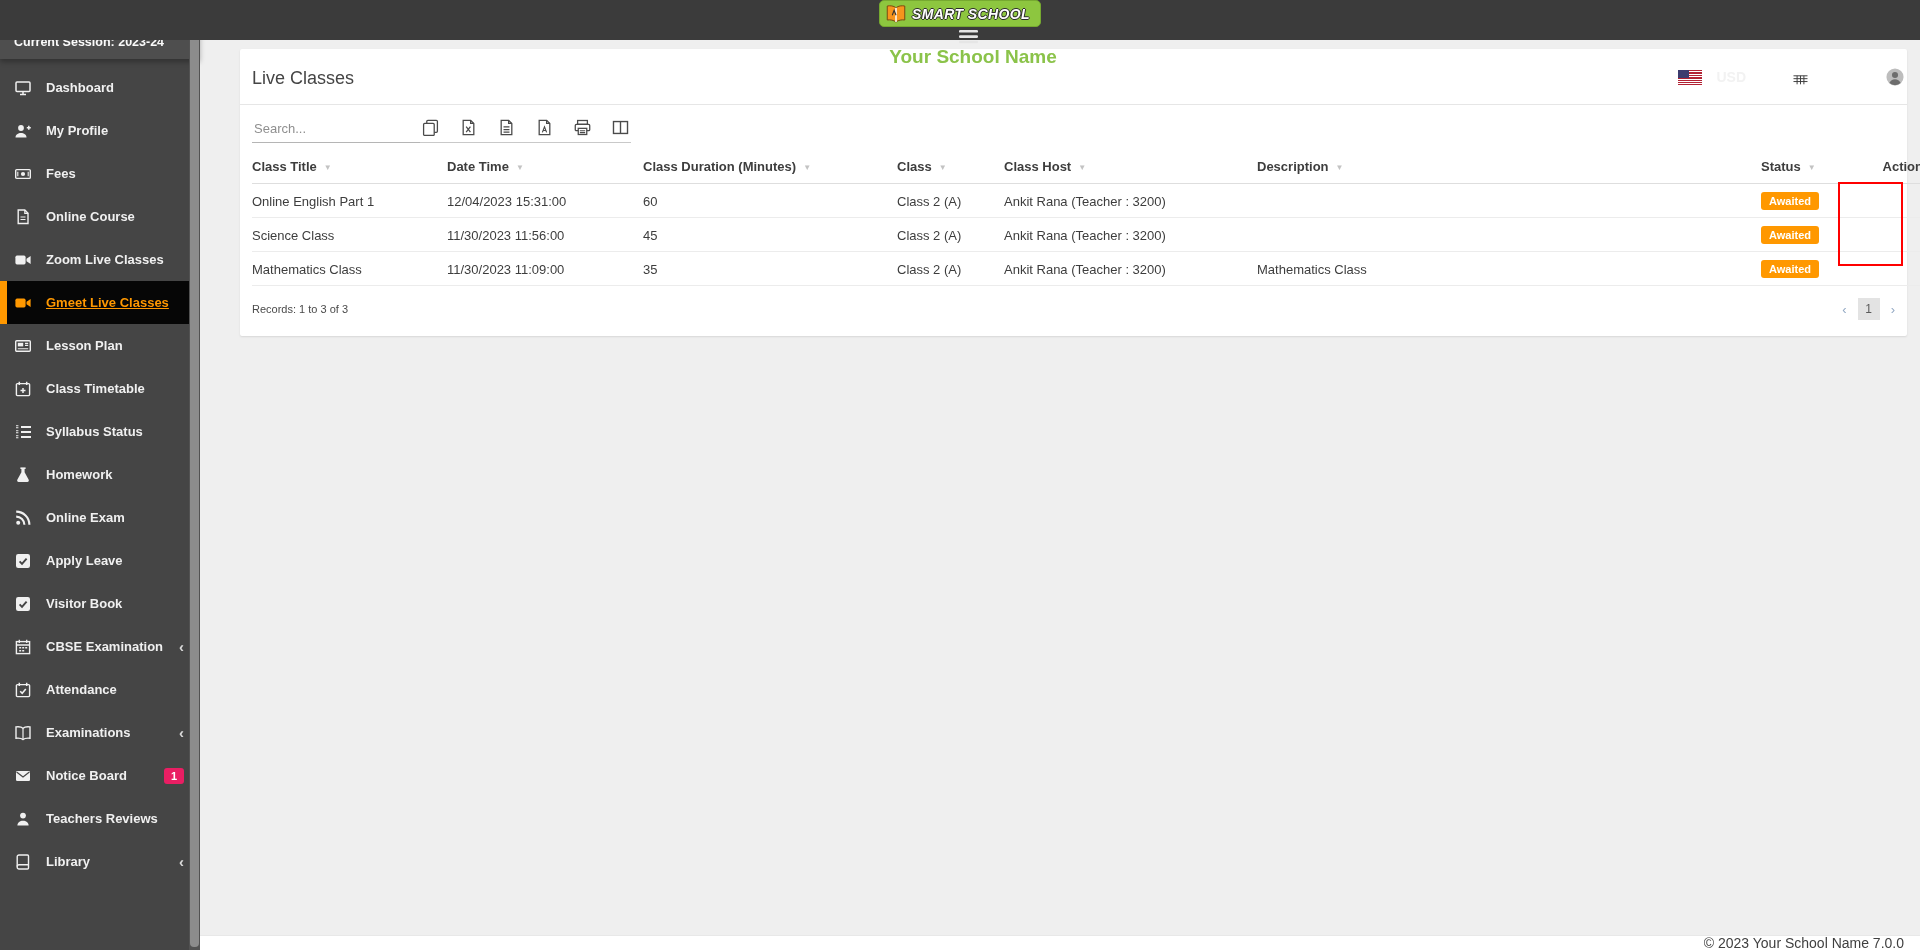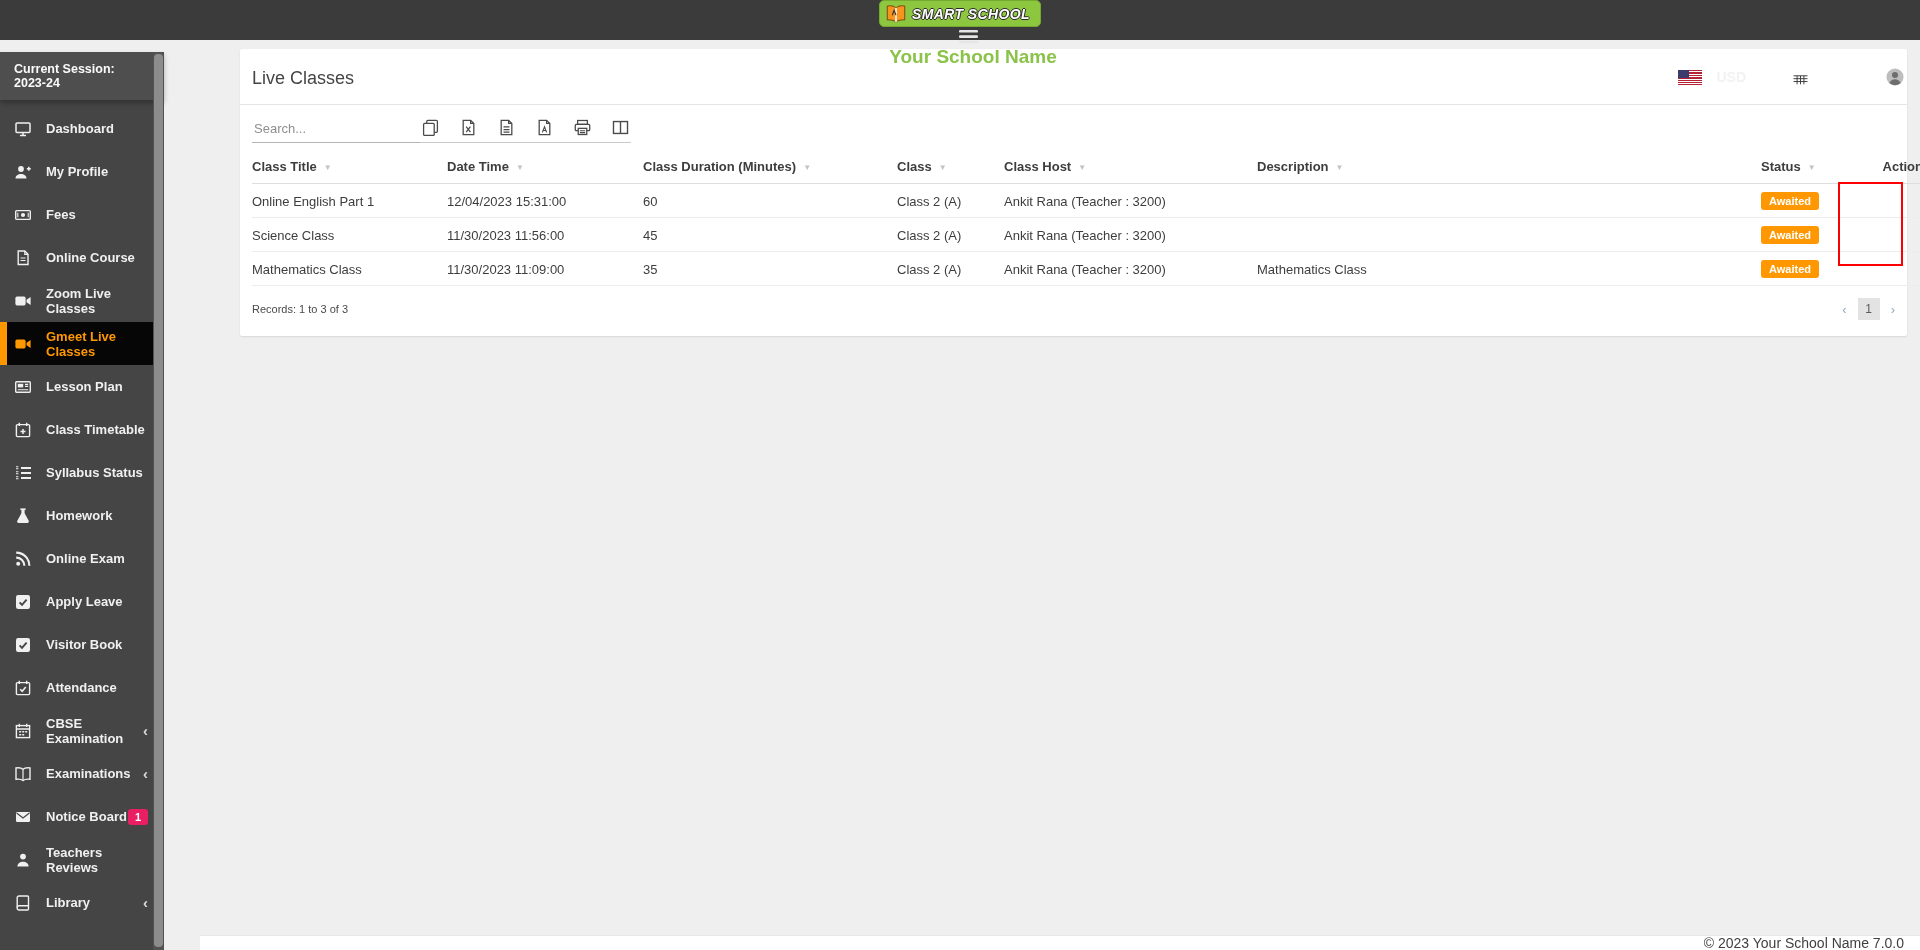--- a/index.html
+++ b/index.html
@@ -16,30 +16,30 @@
     text-shadow:-1px 0 0 #2b2b2b, 1px 0 0 #2b2b2b, 0 -1px 0 #2b2b2b, 0 1px 0 #2b2b2b; white-space:nowrap; }
   .hamburger { color:#e6e6e6; margin-left:16px; cursor:pointer; display:flex; align-items:center; }
   .school-name { color:#8bc34a; font-size:19px; font-weight:bold; margin-left:26px; }
   .topbar-right { margin-left:auto; display:flex; align-items:center; gap:14px; padding-right:16px; color:#fff; }
   .topbar-right .tb-ic { display:flex; align-items:center; cursor:pointer; color:#fff; }
   .flag { width:24px; height:15px; background:repeating-linear-gradient(#b22234 0 1.3px,#fff 1.3px 2.4px); position:relative; }
   .flag:before { content:""; position:absolute; left:0; top:0; width:11px; height:8px; background:#3c3b6e; }
   .currency-label { font-size:14px; font-weight:bold; color:#f2f2f2; }
 
   
-  .sidebar { position:fixed; top:52px; left:0; bottom:0; width:164px; background:#454545; z-index:40; }
+  .sidebar { position:fixed; top:25px; left:0; bottom:0; width:200px; background:#454545; z-index:40; }
   .sb-scrolltrack { position:absolute; right:0; top:0; bottom:0; width:11px; background:#525252; }
   .sb-scrollthumb { position:absolute; right:1px; top:2px; bottom:3px; width:9px; background:#8c8c8c; border-radius:4px; }
   .session { background:#4e4e4e; color:#fbfbfb; font-size:12.5px; font-weight:bold;
     padding:10px 14px; box-shadow:0 3px 5px rgba(0,0,0,.28); position:relative; }
   .menu { padding-top:7px; }
   .menu-item { height:43px; display:flex; align-items:center; padding:0 16px 0 15px;
     color:#f0f0f0; font-size:13px; font-weight:bold; cursor:pointer; }
   .menu-item .mi-icon { width:16px; height:16px; margin-right:15px; flex:0 0 16px; display:flex; align-items:center; }
-  .menu-item.active { background:#060606; color:#ff9800; border-left:7px solid #ff9800; padding-left:8px; }
+  .menu-item.active { background:#060606; color:#ff9800; border-left:7px solid #ff9800; padding-left:8px;text-decoration:underline; }
   .mi-chevron { margin-left:auto; color:#d9d9d9; font-size:15px; line-height:1; }
   .mi-chevron:after { content:"\2039"; }
   .mi-badge { margin-left:auto; background:#e91e63; color:#fff; font-size:11px; font-weight:bold;
     padding:2px 7px; border-radius:3px; }
 
   
   .main { position:absolute; left:200px; top:40px; width:1720px; height:910px; background:#efefef;padding-left:28px; }
   .card { position:relative; margin:9px 13px 0 12px; background:#fff; border-radius:2px;
     box-shadow:0 1px 2px rgba(0,0,0,.1); }
   .card-title { font-size:18px; color:#454545; padding:19px 12px 15px; border-bottom:1px solid #e6e6e6; }
@@ -260,37 +260,37 @@
           <svg viewBox="0 0 16 16" width="16" height="16" fill="currentColor" xmlns="http://www.w3.org/2000/svg">
             <rect x="1" y="1" width="14" height="14" rx="2.2"></rect>
             <path d="M4.6 8.4l2.4 2.5 4.6-5.3" stroke="#454545" stroke-width="1.9" fill="none"></path>
           </svg>
         </span>
       <span>Visitor Book</span>
       </div>
     <div class="menu-item">
       <span class="mi-icon">
           <svg viewBox="0 0 16 16" width="16" height="16" fill="currentColor" xmlns="http://www.w3.org/2000/svg">
+            <rect x="1.4" y="2.6" width="13.2" height="12" fill="none" stroke="currentColor" stroke-width="1.4"></rect>
+            <path d="M4.3.8v3.2M11.7.8v3.2M1.4 6h13.2" stroke="currentColor" stroke-width="1.3"></path>
+            <path d="M4.2 8h2v1.6h-2zM7.2 8h2v1.6h-2zM10.2 8h2v1.6h-2zM4.2 11h2v1.6h-2zM7.2 11h2v1.6h-2z"></path>
+          </svg>
+        </span>
+      <span>CBSE Examination</span>
+      <span class="mi-chevron"></span>
+      </div>
+    <div class="menu-item">
+      <span class="mi-icon">
+          <svg viewBox="0 0 16 16" width="16" height="16" fill="currentColor" xmlns="http://www.w3.org/2000/svg">
             <rect x="1.4" y="2.6" width="13.2" height="12" rx="1" fill="none" stroke="currentColor" stroke-width="1.4"></rect>
             <path d="M4.3.8v3.2M11.7.8v3.2" stroke="currentColor" stroke-width="1.5"></path>
             <path d="M5.2 9.2l2 2 3.6-4.2" stroke="currentColor" stroke-width="1.6" fill="none"></path>
           </svg>
         </span>
       <span>Attendance</span>
-      </div>
-    <div class="menu-item">
-      <span class="mi-icon">
-          <svg viewBox="0 0 16 16" width="16" height="16" fill="currentColor" xmlns="http://www.w3.org/2000/svg">
-            <rect x="1.4" y="2.6" width="13.2" height="12" fill="none" stroke="currentColor" stroke-width="1.4"></rect>
-            <path d="M4.3.8v3.2M11.7.8v3.2M1.4 6h13.2" stroke="currentColor" stroke-width="1.3"></path>
-            <path d="M4.2 8h2v1.6h-2zM7.2 8h2v1.6h-2zM10.2 8h2v1.6h-2zM4.2 11h2v1.6h-2zM7.2 11h2v1.6h-2z"></path>
-          </svg>
-        </span>
-      <span>CBSE Examination</span>
-      <span class="mi-chevron"></span>
       </div>
     <div class="menu-item">
       <span class="mi-icon">
           <svg viewBox="0 0 16 16" width="16" height="16" fill="currentColor" xmlns="http://www.w3.org/2000/svg">
             <path d="M8 3.2C6.5 1.9 4 1.6 1 1.9v11.3c3-.3 5.5 0 7 1.4 1.5-1.4 4-1.7 7-1.4V1.9c-3-.3-5.5 0-7 1.3z" fill="none" stroke="currentColor" stroke-width="1.4"></path>
             <path d="M8 3.2v11.4" stroke="currentColor" stroke-width="1.2"></path>
           </svg>
         </span>
       <span>Examinations</span>
       <span class="mi-chevron"></span>

